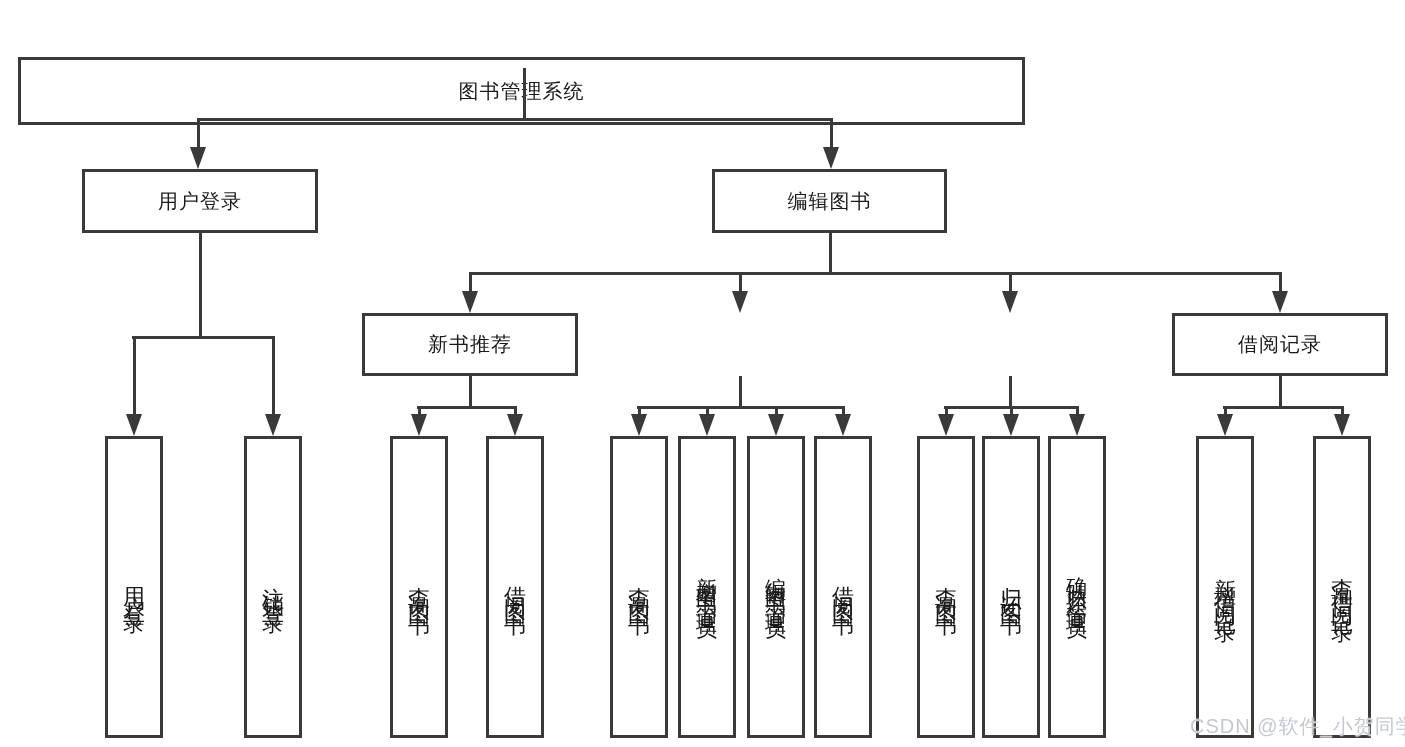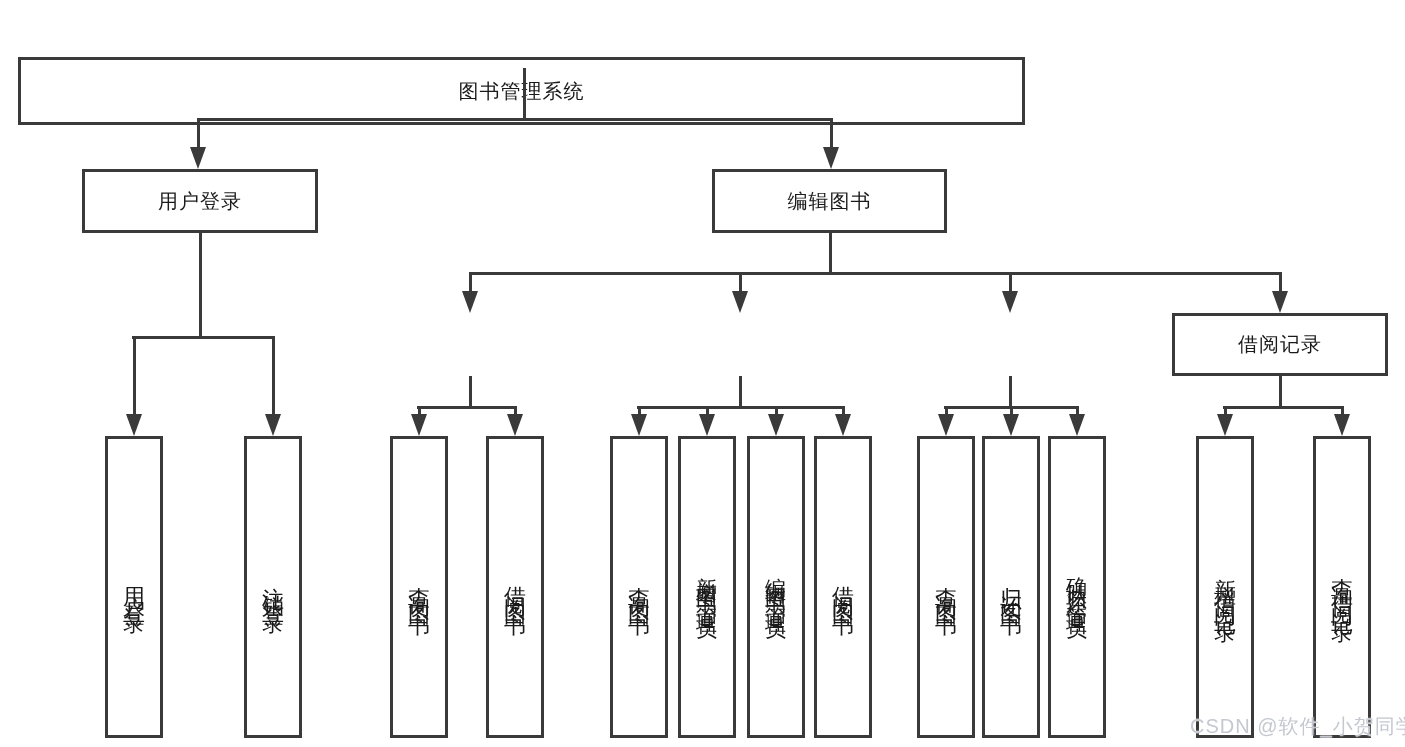--- a/index.html
+++ b/index.html
@@ -61,20 +61,21 @@
   <div class="line" style="left:469px;top:272px;width:813px;height:3px"></div>
   <div class="line" style="left:469px;top:272px;width:3px;height:23px"></div>
   <div class="arrow" style="left:462px;top:291px"></div>
   <div class="line" style="left:739px;top:272px;width:3px;height:23px"></div>
   <div class="arrow" style="left:732px;top:291px"></div>
   <div class="line" style="left:1009px;top:272px;width:3px;height:23px"></div>
   <div class="arrow" style="left:1002px;top:291px"></div>
   <div class="line" style="left:1279px;top:272px;width:3px;height:23px"></div>
   <div class="arrow" style="left:1272px;top:291px"></div>
 
+  <div class="box hnode" style="left:362px;top:313px;width:216px;height:63px">新书推荐</div>
   <div class="box hnode" style="left:1172px;top:313px;width:216px;height:63px">借阅记录</div>
 
   <div class="line" style="left:469px;top:376px;width:3px;height:32px"></div>
   <div class="line" style="left:739px;top:376px;width:3px;height:32px"></div>
   <div class="line" style="left:1009px;top:376px;width:3px;height:32px"></div>
   <div class="line" style="left:1279px;top:376px;width:3px;height:32px"></div>
 
   <div class="line" style="left:417px;top:406px;width:100px;height:3px"></div>
   <div class="line" style="left:637px;top:406px;width:208px;height:3px"></div>
   <div class="line" style="left:944px;top:406px;width:135px;height:3px"></div>

